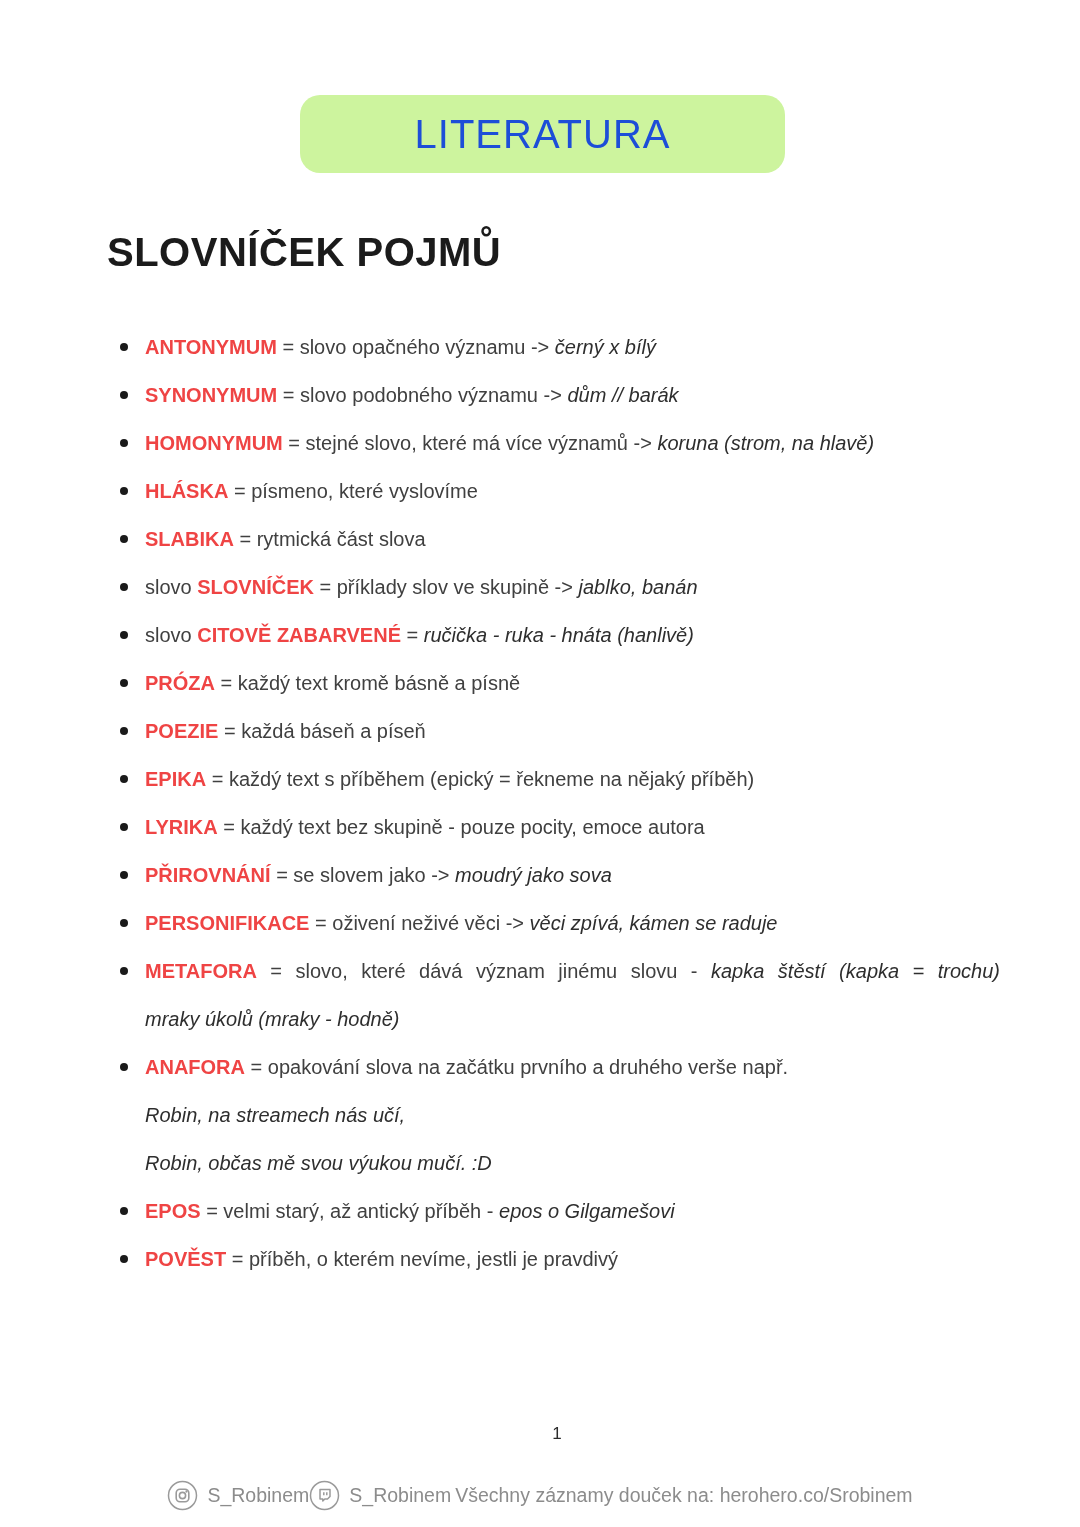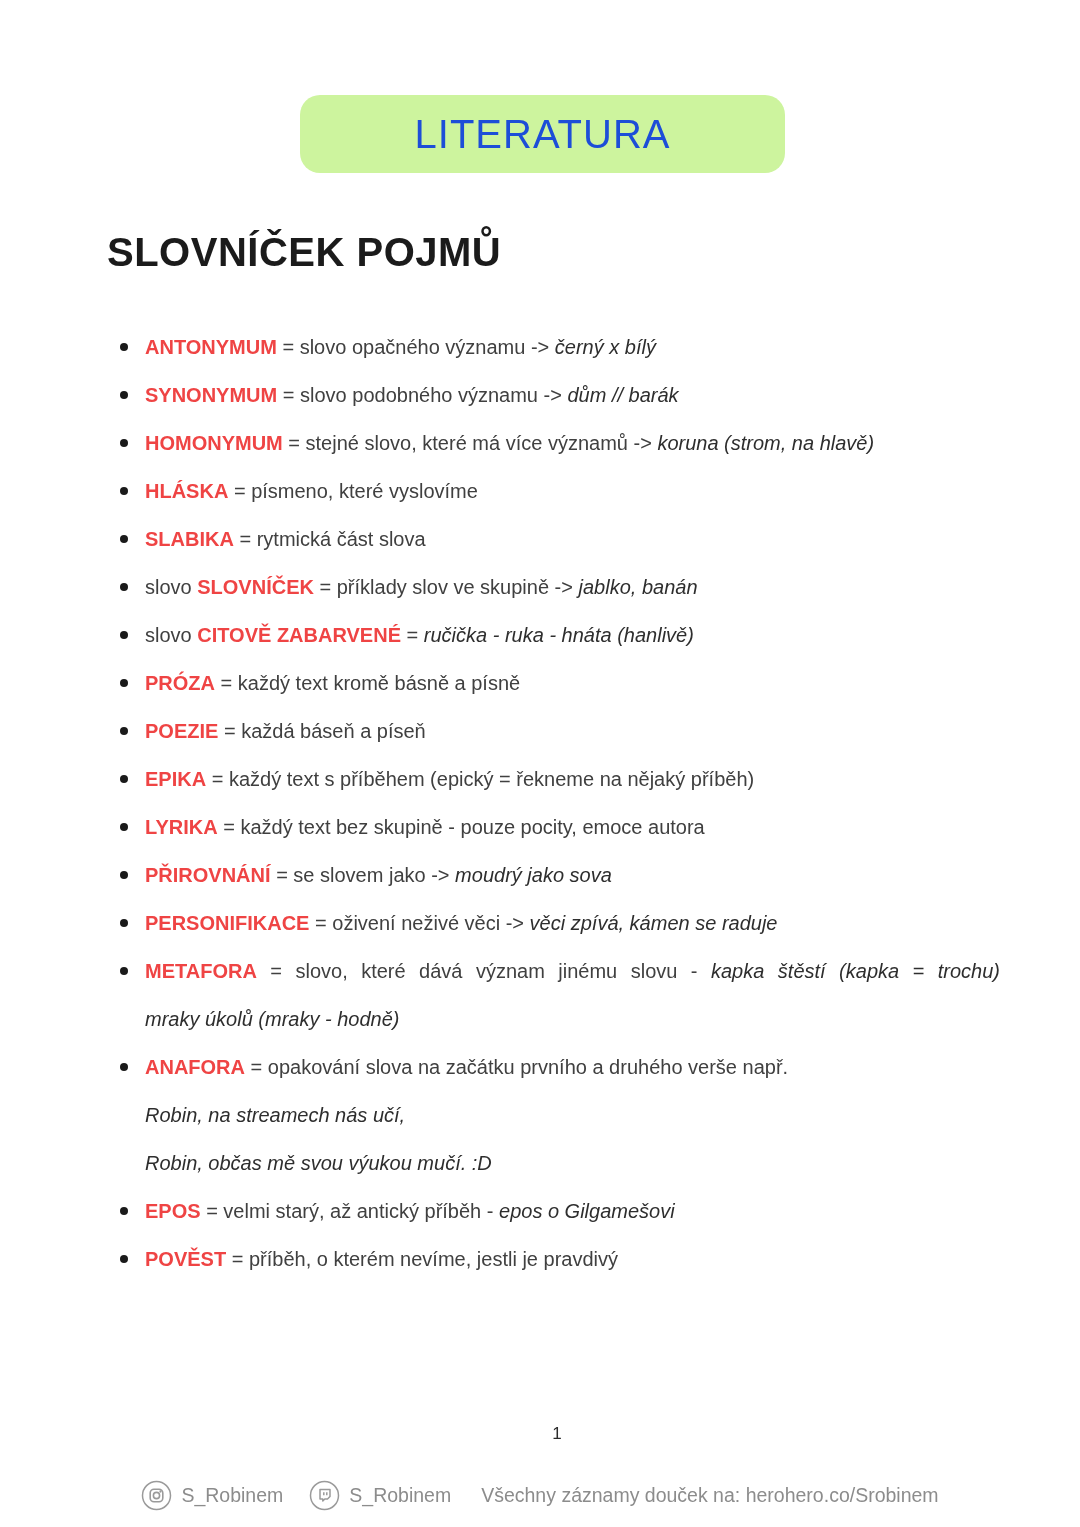--- a/index.html
+++ b/index.html
@@ -85,21 +85,20 @@
     color: #2b2b2b;
   }
   .footer {
     position: absolute;
     top: 1480px;
     left: 0;
     right: 0;
     display: flex;
     justify-content: center;
     align-items: center;
-    gap: 26px;
     color: #8c8c8c;
     font-size: 19.5px;
   }
   .fgroup {
     display: flex;
     align-items: center;
     gap: 9px;
   }
   .ficon { display: inline-flex; width: 31px; height: 31px; }
   .ficon svg { width: 31px; height: 31px; }

